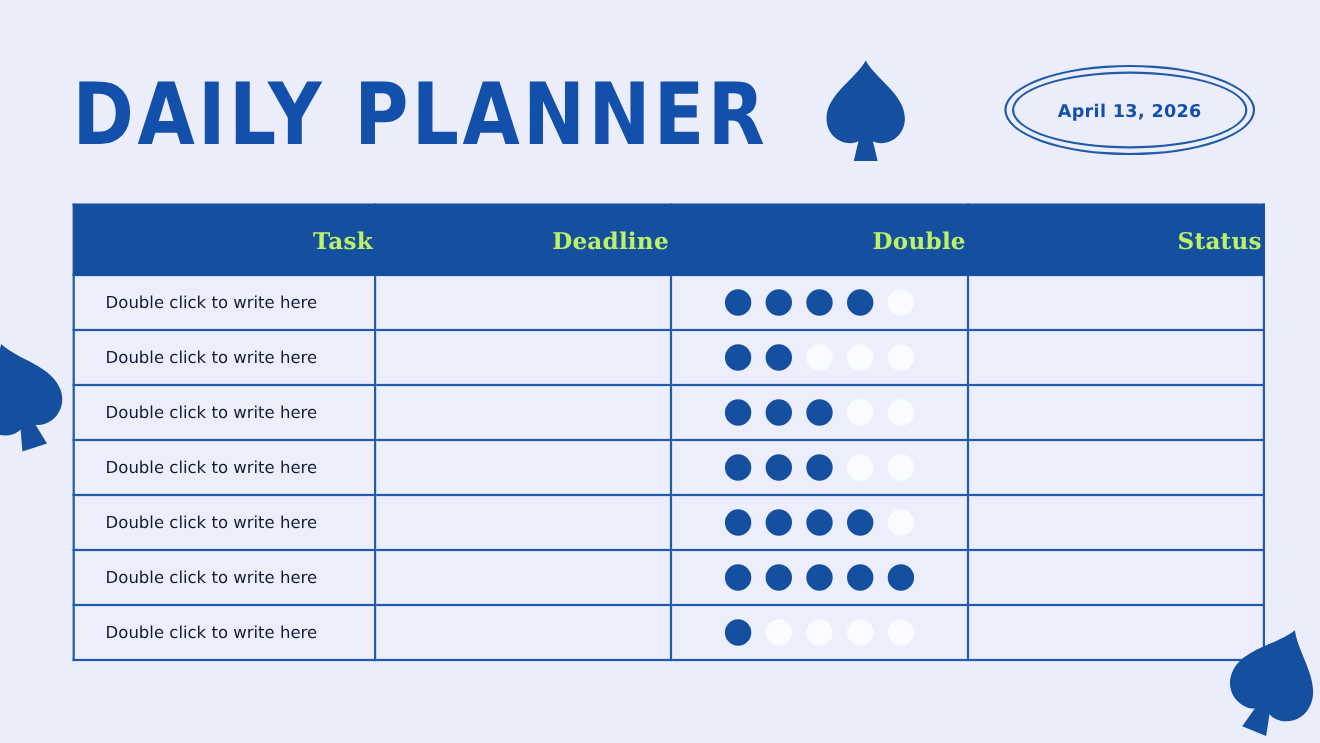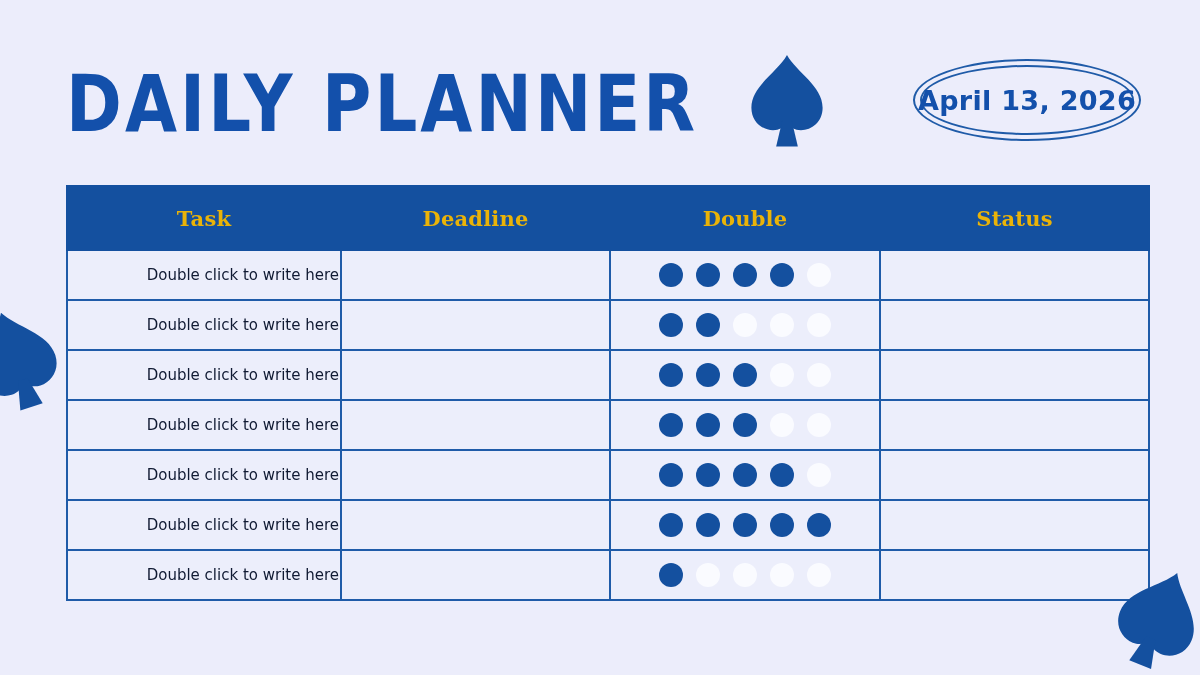--- a/index.html
+++ b/index.html
@@ -69,53 +69,53 @@
     left: 7px; top: 6px; width: 214px; height: 70px;
   }
   #date-badge-text {
     position: absolute;
     left: 0; top: 0;
     width: 228px; height: 82px;
     display: flex;
     align-items: center;
     justify-content: center;
     font-family: "DejaVu Sans", sans-serif;
-    font-size: 27px;
+    font-size: 16px;
     font-weight: 700;
     color: #1350ab;
     letter-spacing: 0.3px;
   }
 
   
   #planner-table {
     position: absolute;
     left: 66px;
     top: 185px;
     width: 1066px;
     border-collapse: collapse;
     table-layout: fixed;
   }
   #planner-table thead th {
     background: #14509f;
-    color: #eab308;
+    color: #bef264;
     font-family: "DejaVu Serif", serif;
     font-size: 21px;
     font-weight: 700;
     height: 60px;
     border: 2px solid #14509f;
-    text-align: center;
+    text-align: right;
     letter-spacing: 0.2px;
   }
   #planner-table tbody td {
     border: 2px solid #1f5ba8;
     background: #eceefb;
     height: 50px;
     box-sizing: border-box;
   }
-  .col-task   { width: 270px; text-align: right; }
+  .col-task   { width: 270px; }
   .col-dead   { width: 265px; }
   .col-status { width: 266px; }
   .col-notes  { width: 265px; }
 
   .task-text {
     font-family: "DejaVu Sans", sans-serif;
     font-size: 15px;
     color: #101a33;
     padding-left: 27px;
     white-space: nowrap;

